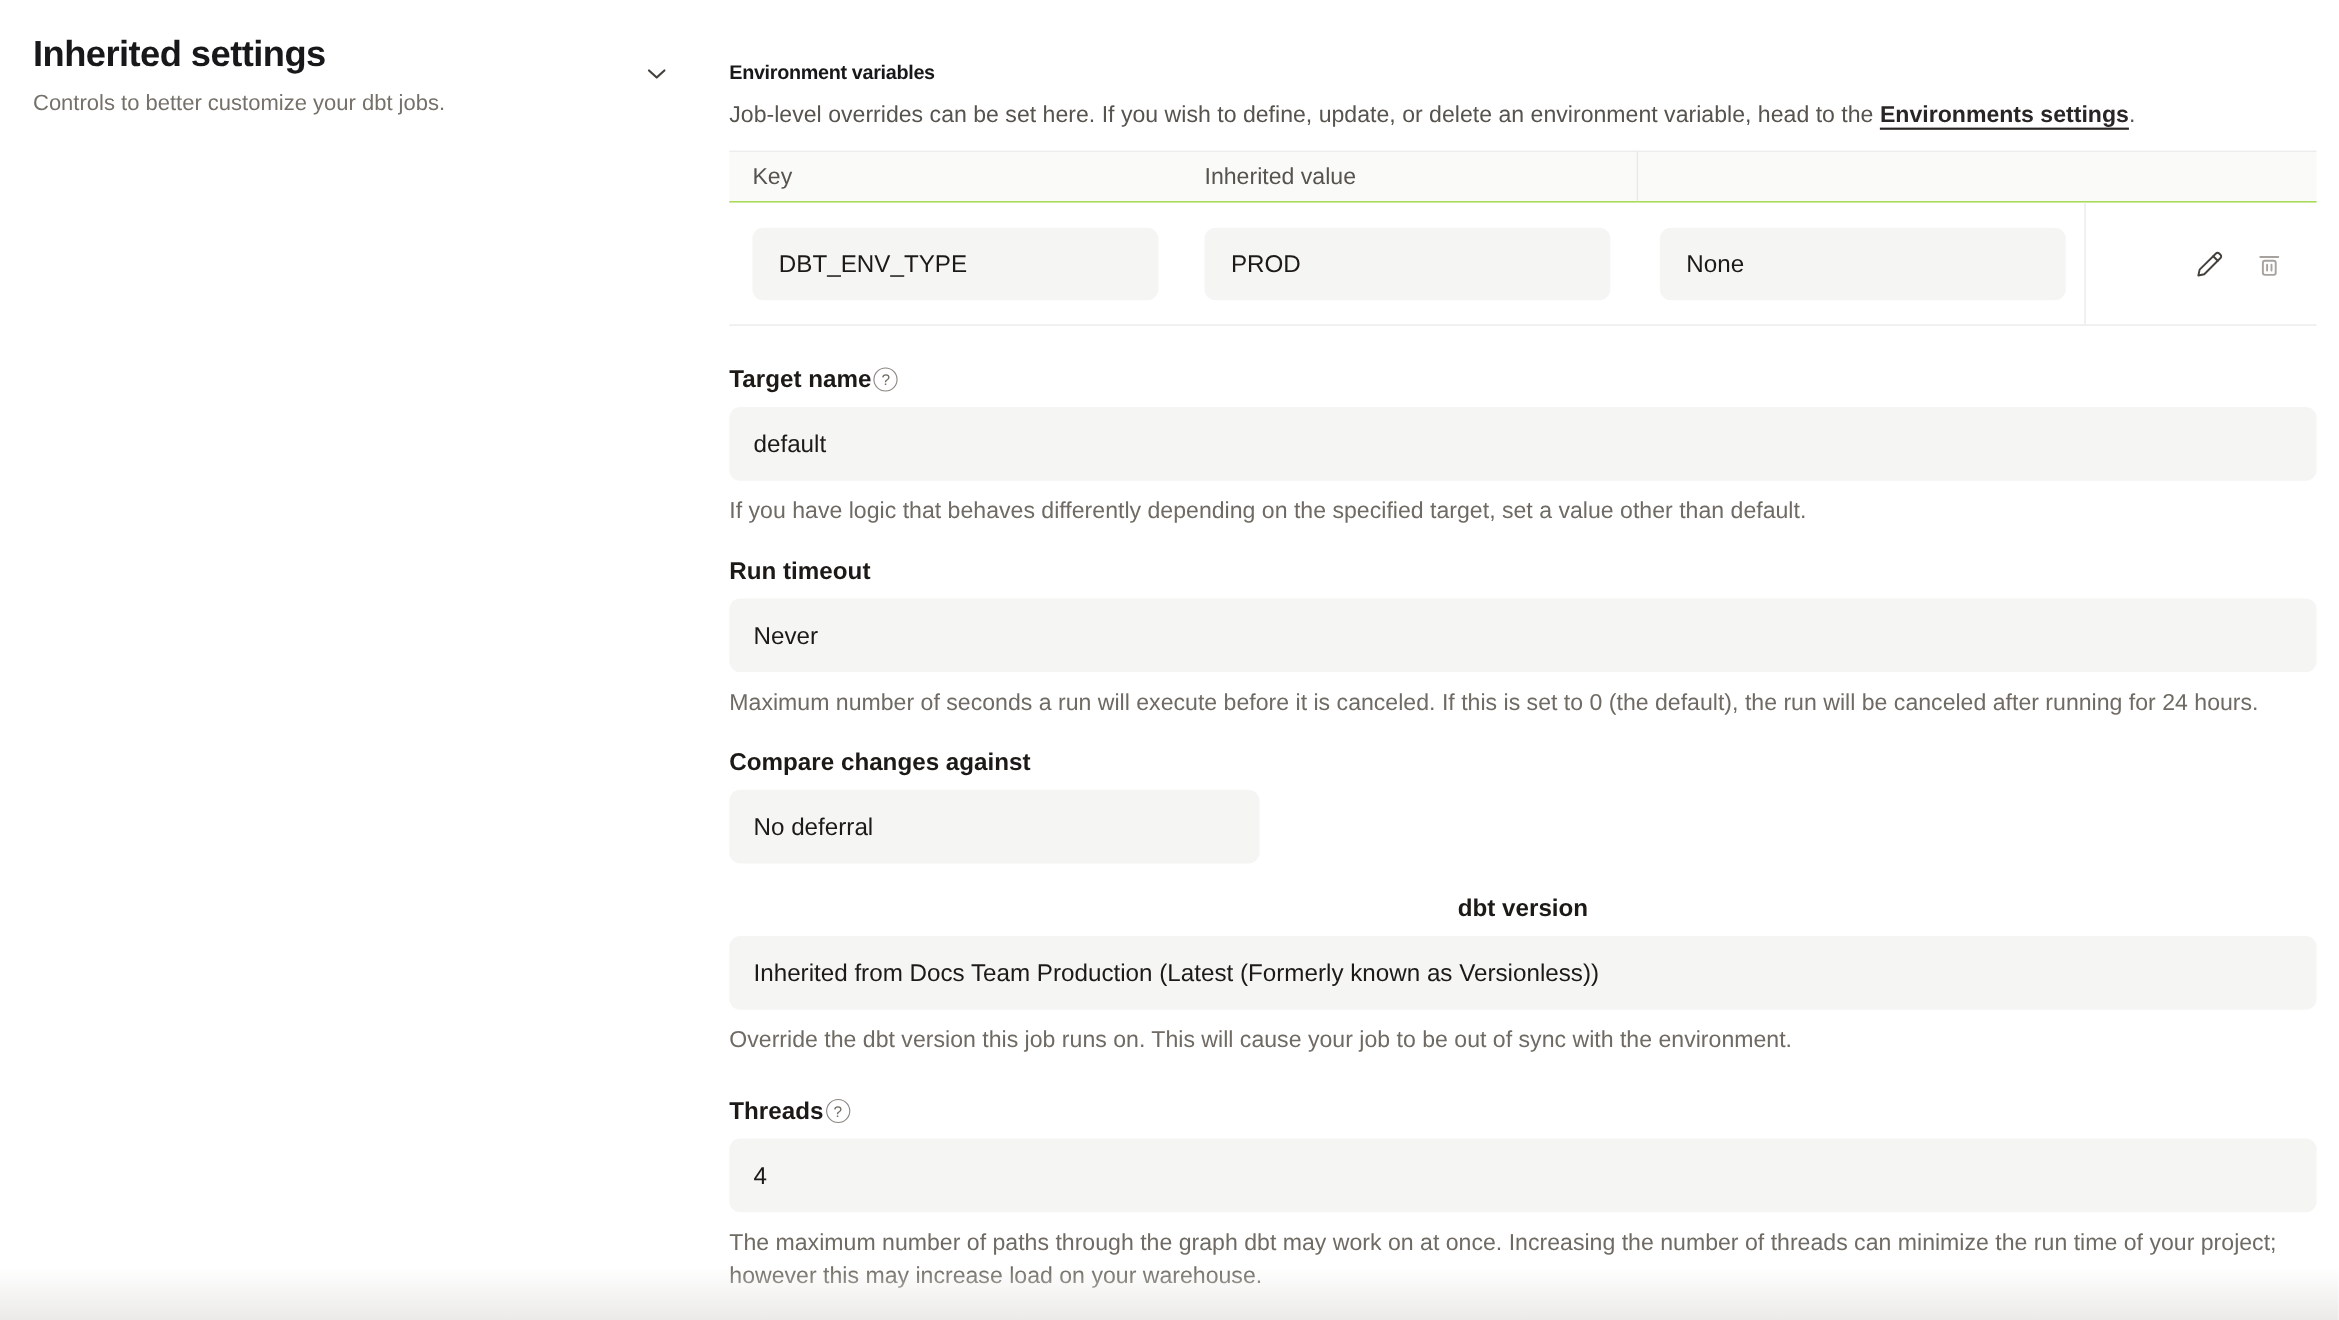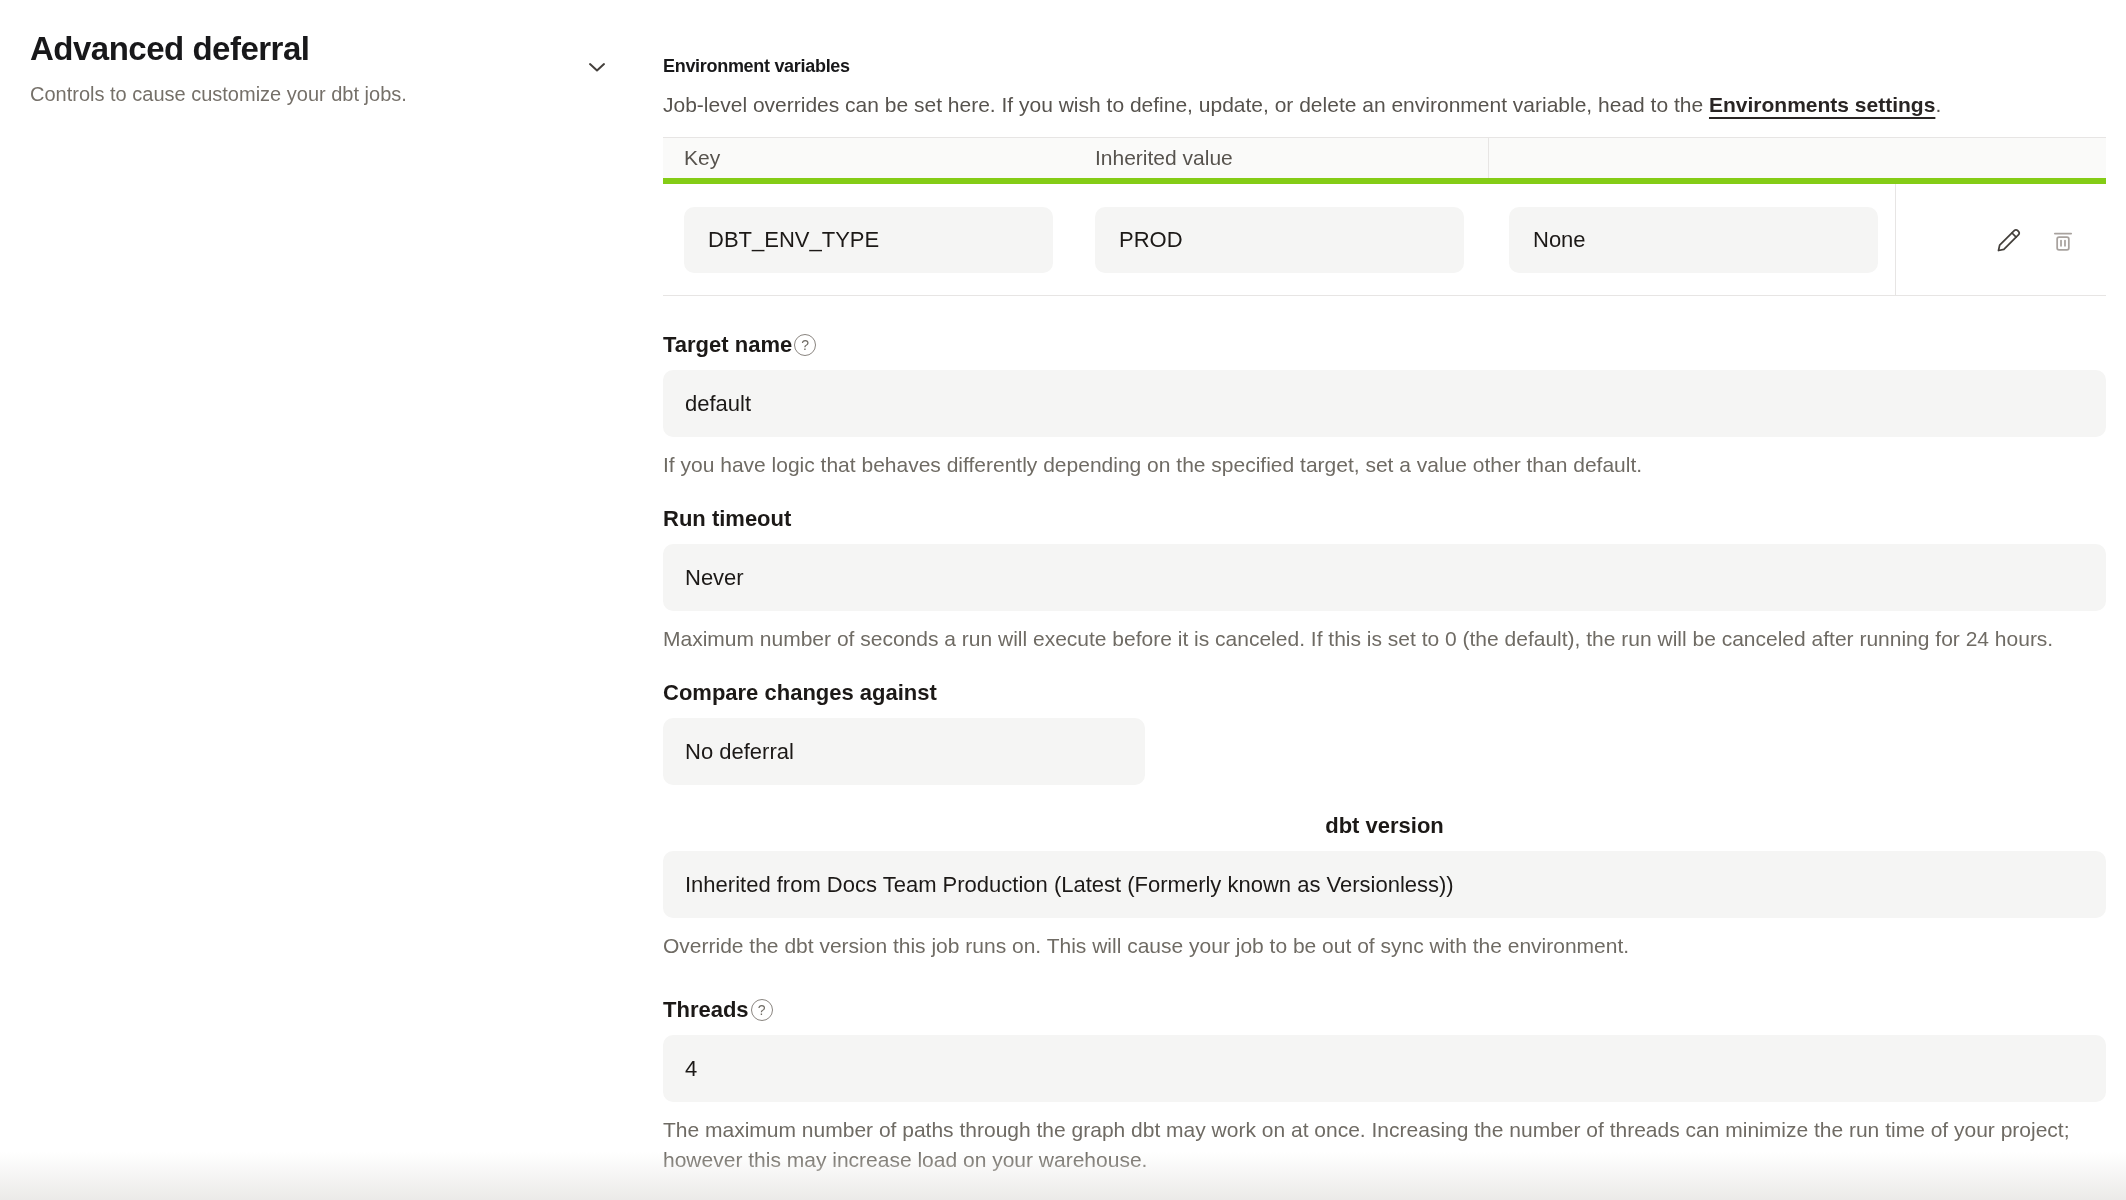--- a/index.html
+++ b/index.html
@@ -27,21 +27,21 @@
   .section-title { font-size:18px; font-weight:bold; letter-spacing:-0.3px; color:#18181a;margin-top:16px; }
   .section-desc { margin-top:13px; font-size:21px; line-height:30px; color:#57534e; }
   .section-desc a {
     color:#292524; font-weight:bold; text-decoration:underline;
     text-underline-offset:5px; text-decoration-thickness:1.5px; cursor:pointer;
   }
 
   
   .env-table { margin-top:17px; border-top:1px solid #e7e5e4; }
   .env-grid { display:grid; grid-template-columns:411px 414px 407px 1fr; }
-  .env-header { background:#fafaf9; border-bottom:6px solid #84cc16; height:46px; }
+  .env-header { background:#fafaf9; border-bottom:1px solid #84cc16; height:46px; }
   .env-header .cell {
     display:flex; align-items:center; padding-left:21px;
     font-size:21px; color:#57534e;
   }
   .env-row { border-bottom:1px solid #e7e5e4; height:112px; }
   .env-row .cell { display:flex; align-items:center; padding-left:21px; }
   .cell-actions { border-left:1px solid #e7e5e4; }
   .env-row .cell-actions {
     display:flex; align-items:center; justify-content:flex-end;
     gap:24px; padding-right:28px;
@@ -76,22 +76,22 @@
     background:linear-gradient(to bottom, rgba(236,235,233,0), rgba(234,233,231,0.95));
     pointer-events:none;
   }
 
   svg { display:block; }
 </style>
 </head>
 <body>
 
 <div class="left-panel">
-  <div class="left-title">Advanced deferral</div>
-  <div class="left-subtitle">Controls to cause customize your dbt jobs.</div>
+  <div class="left-title">Inherited settings</div>
+  <div class="left-subtitle">Controls to better customize your dbt jobs.</div>
 </div>
 
 <button class="collapse-btn">
   <span>
     <svg width="28" height="28" viewBox="0 0 24 24" fill="none" stroke="#44403c" stroke-width="1.7" stroke-linecap="round" stroke-linejoin="round">
       <path d="M6 9.5l6 5.5 6-5.5"></path>
     </svg>
   </span>
 </button>
 

